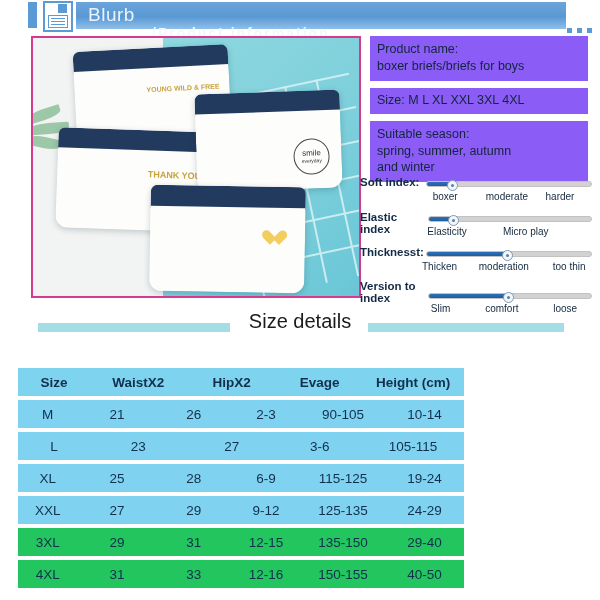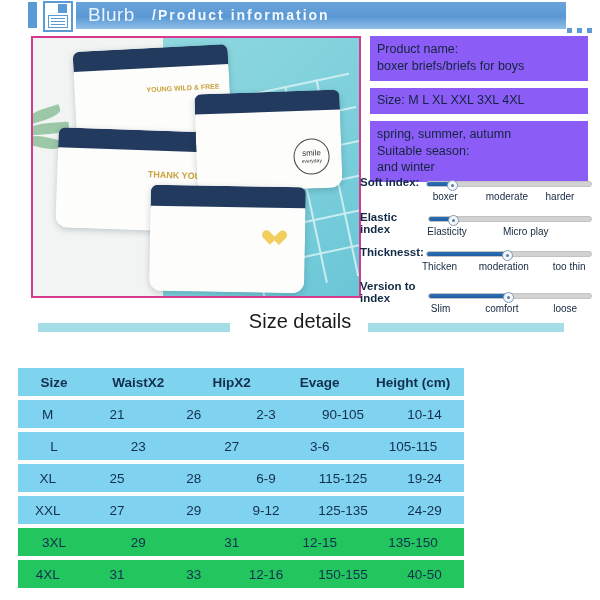--- a/index.html
+++ b/index.html
@@ -16,21 +16,21 @@
   .hdr-tab{position:absolute;left:28px;top:2px;width:9px;height:26px;background:#5b9bd5;}
   .hdr-icon{position:absolute;left:43px;top:1px;width:30px;height:31px;background:#ffffff;
             border:2px solid #5b9bd5;box-sizing:border-box;}
   .hdr-icon .shutter{position:absolute;right:4px;top:1px;width:9px;height:9px;background:#5b9bd5;}
   .hdr-icon .lbl{position:absolute;left:3px;right:3px;bottom:2px;height:13px;background:#ffffff;
                  border:1px solid #5b9bd5;box-sizing:border-box;}
   .hdr-icon .lbl i{display:block;height:1px;margin:2px 2px 0;background:#5b9bd5;}
   .hdr-bar{position:absolute;left:76px;top:2px;width:490px;height:27px;
            background:linear-gradient(to bottom,#6ba4da 0%,#5a98d4 55%,#8fc0e8 100%);}
   .hdr-title{position:absolute;left:88px;top:4px;font-size:19px;color:#eaf3fb;letter-spacing:.5px;}
-  .hdr-sub{position:absolute;left:152px;top:7px;font-size:14px;font-weight:bold;color:#f2f8fd;letter-spacing:2px;}
+  .hdr-sub{position:absolute;left:152px;top:25px;font-size:14px;font-weight:bold;color:#f2f8fd;letter-spacing:2px;}
   .hdr-dots{position:absolute;right:8px;top:28px;display:flex;gap:5px;}
   .hdr-dots span{width:5px;height:5px;background:#5b9bd5;display:block;}
 
   
   .photo{position:absolute;left:31px;top:36px;width:330px;height:262px;
          border:2px solid #d63a8e;box-sizing:border-box;overflow:hidden;
          background:#eef3f4;}
   .bg-left{position:absolute;left:0;top:0;width:42%;height:100%;background:#f2f4f3;}
   .bg-right{position:absolute;right:0;top:0;width:60%;height:100%;
             background:linear-gradient(135deg,#8fd8e0 0%,#7ccfdb 60%,#69c6d6 100%);}
@@ -183,22 +183,22 @@
 
 <div class="info">
   <div class="info-box">
     <div>Product name:</div>
     <div>boxer briefs/briefs for boys</div>
   </div>
   <div class="info-box one-line">
     <div>Size: M L XL XXL 3XL 4XL</div>
   </div>
   <div class="info-box">
+    <div>Suitable season:</div>
     <div>spring, summer, autumn</div>
-    <div>Suitable season:</div>
     <div>and winter</div>
   </div>
 </div>
 
 <div class="sliders">
 
   <div class="srow">
     <div class="name">Soft index:</div>
     <div class="track" style="left:66px;width:166px">
       <div class="fill" style="width:15%"></div>
@@ -302,20 +302,21 @@
     <div class="c c4">125-135</div>
     <div class="c c5">24-29</div>
   </div>
 
   <div class="trow body alt">
     <div class="c c0">3XL</div>
     <div class="c c1">29</div>
     <div class="c c2">31</div>
     <div class="c c3">12-15</div>
     <div class="c c4">135-150</div>
+    <div class="c c5">29-40</div>
   </div>
 
   <div class="trow body alt">
     <div class="c c0">4XL</div>
     <div class="c c1">31</div>
     <div class="c c2">33</div>
     <div class="c c3">12-16</div>
     <div class="c c4">150-155</div>
     <div class="c c5">40-50</div>
   </div>

